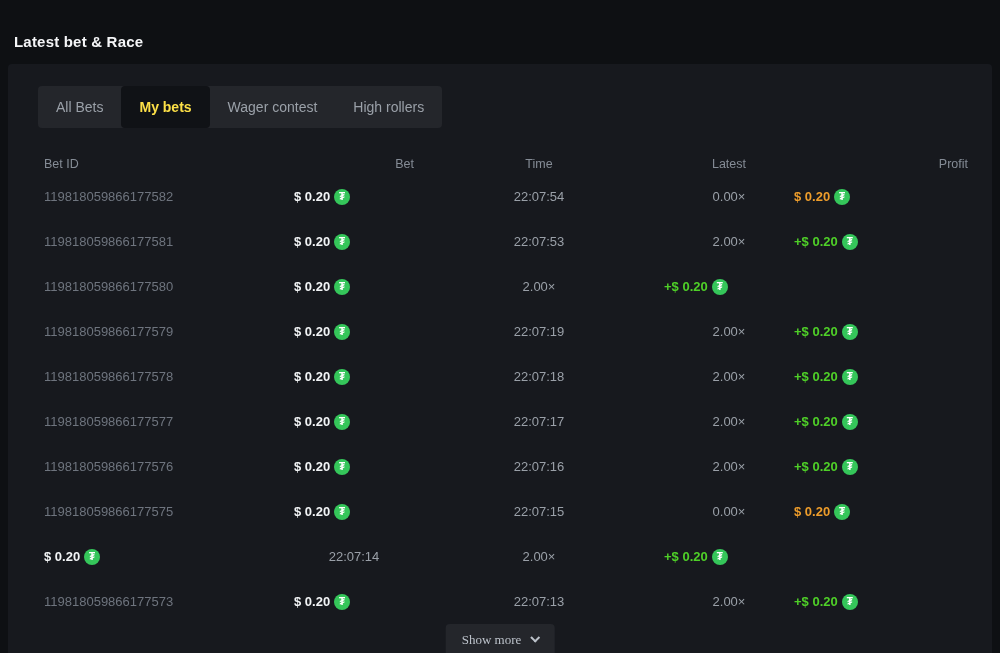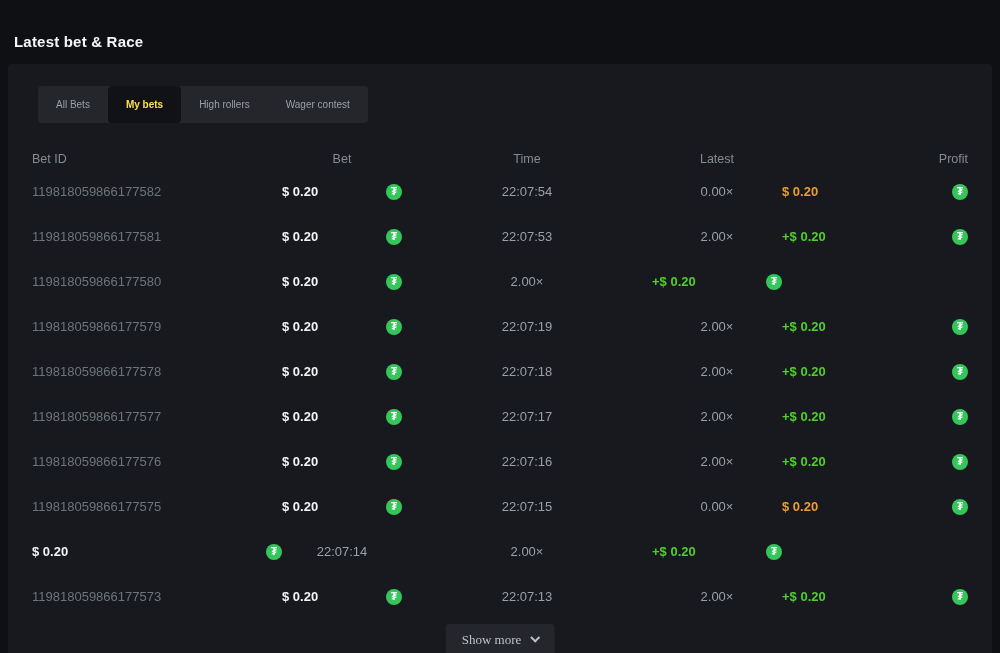--- a/index.html
+++ b/index.html
@@ -23,47 +23,48 @@
 
   .tabs {
     display: inline-flex;
     background: var(--bg-tabs, #24262b);
     border-radius: 4px;
     margin-left: 6px;
     overflow: hidden;
   }
   .tab {
     padding: 13px 18px;
-    font-size: 10px;
+    font-size: 14px;
     color: var(--text-muted, #9aa0a8);
     cursor: pointer;
     border-radius: 4px;
     white-space: nowrap;
   }
   .tab.active {
     background: var(--bg-tab-active, #101216);
     color: #fde047;
     font-weight: bold;
   }
 
   .grid {
     display: grid;
     grid-template-columns: 250px 120px 250px 130px 1fr;
     align-items: center;
+    margin-left: 12px;
   }
   .thead { margin-top: 26px; height: 20px; }
   .thead .cell { font-size: 12.5px; color: var(--text-head, #858c96); }
 
   .row { height: 45px; }
   .cell { font-size: 13px; }
 
   .c-id     { text-align: left;  color: var(--text-dim, #6e747e); }
   .c-time   { text-align: center; color: var(--text-muted, #9aa0a8); }
   .c-payout { text-align: center; color: var(--text-muted, #9aa0a8); }
-  .c-bet, .c-profit { display: flex; align-items: center; justify-content: space-between; gap: 20px; }
+  .c-bet, .c-profit { display: flex; align-items: center; justify-content: flex-start; gap: 4px; }
 
   .bet-amt { color: var(--text-white, #f2f4f6); font-weight: bold; }
   .profit-amt { font-weight: bold; }
   .profit-amt.pos { color: var(--green, #4fd028); }
   .profit-amt.neg { color: var(--orange, #ee9d2b); }
 
   .coin {
     width: 16px; height: 16px;
     border-radius: 50%;
     background: var(--coin-green, #35c65a);
@@ -107,27 +108,27 @@
 
 <div class="titlebar">
   <span class="page-title">Latest bet &amp; Race</span>
 </div>
 
 <section class="panel">
 
   <div class="tabs" id="tabbar">
       <div class="tab">All Bets</div>
       <div class="tab active">My bets</div>
+      <div class="tab">Wager contest</div>
       <div class="tab">High rollers</div>
-      <div class="tab">Wager contest</div>
     </div>
 
   <div class="thead grid">
     <div class="cell c-id">Bet ID</div>
-    <div class="cell" style="text-align:center">Bet</div>
+    <div class="cell" style="text-align:right">Bet</div>
     <div class="cell c-time">Time</div>
     <div class="cell c-payout">Latest</div>
     <div class="cell" style="text-align:right">Profit</div>
   </div>
 
   <div id="tbody">
   <div class="row grid">
     <div class="cell c-id">119818059866177582</div>
     <div class="cell c-bet">
       <span class="bet-amt">$ 0.20</span>

